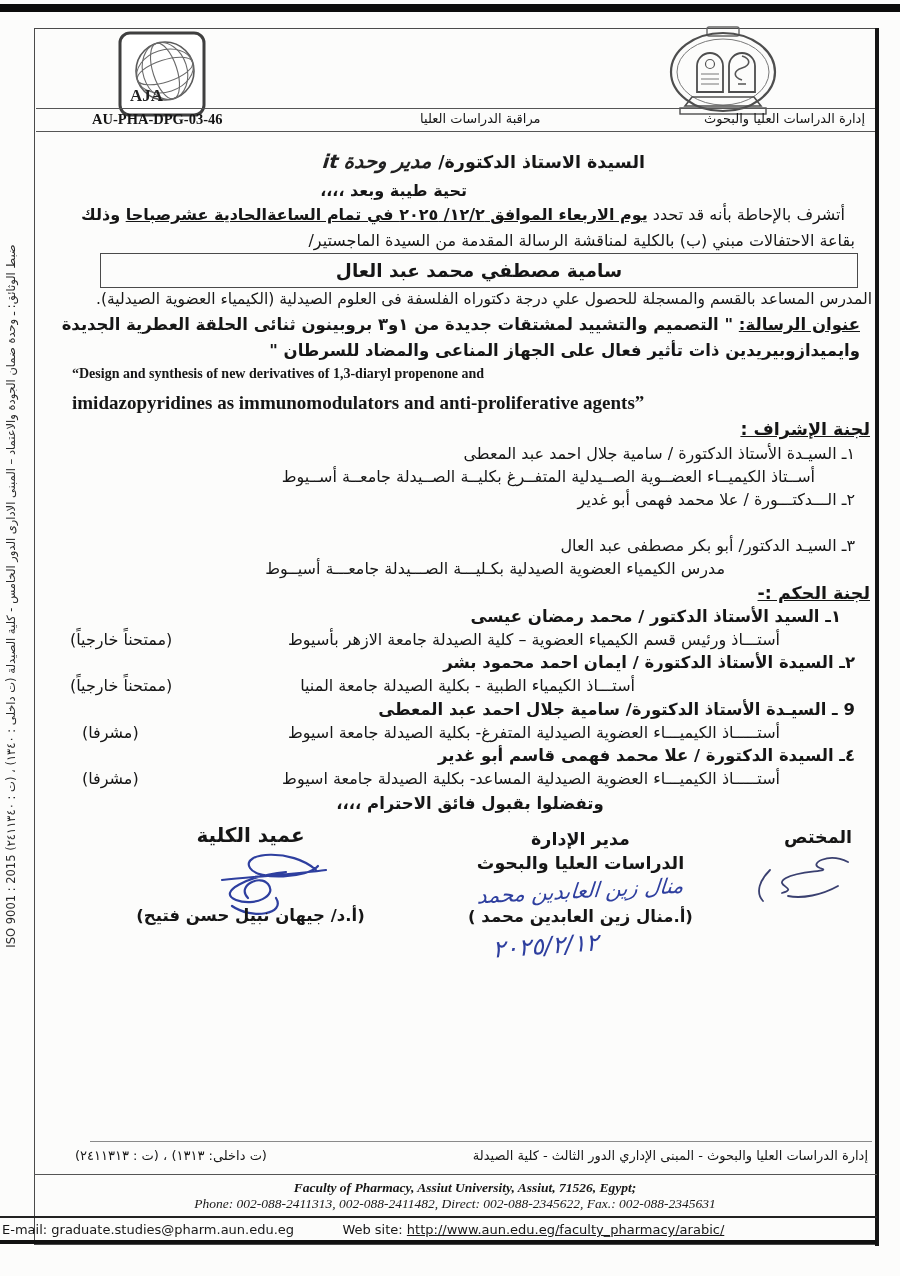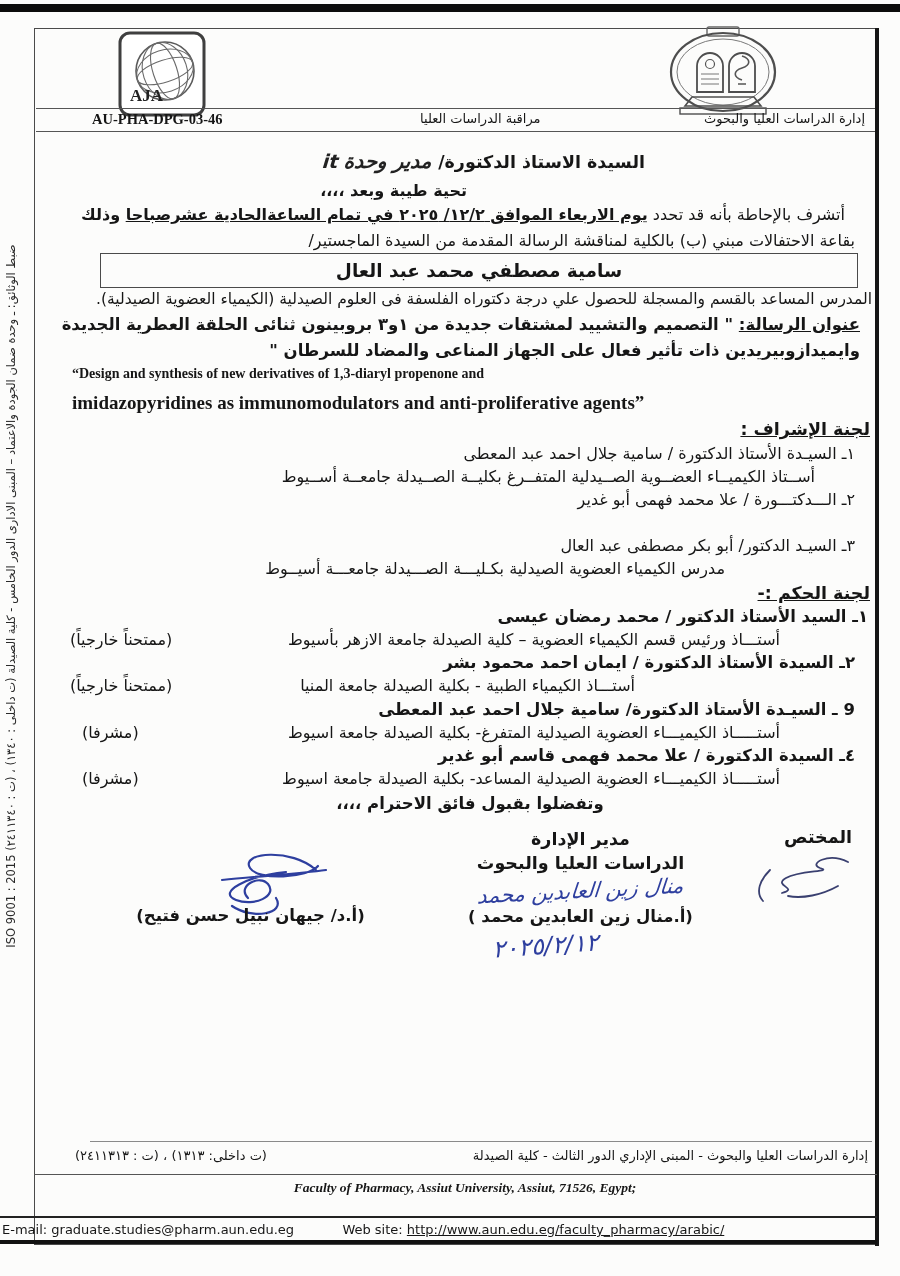--- a/index.html
+++ b/index.html
@@ -97,21 +97,21 @@
   <div class="abs ar fs16" style="right:45px;top:444px;">١ـ السيـدة الأستاذ الدكتورة / سامية جلال احمد عبد المعطى</div>
   <div class="abs ar fs16" style="right:85px;top:467px;">أســتاذ الكيميــاء العضــوية الصــيدلية المتفــرغ بكليــة الصــيدلة جامعــة أســيوط</div>
 
   <div class="abs ar fs16" style="right:45px;top:490px;">٢ـ الـــدكتـــورة / علا محمد فهمى أبو غدير</div>
 
   <div class="abs ar fs16" style="right:45px;top:536px;">٣ـ السيـد الدكتور/ أبو بكر مصطفى عبد العال</div>
   <div class="abs ar fs16" style="right:175px;top:559px;">مدرس الكيمياء العضوية الصيدلية بكـليـــة الصـــيدلة  جامعـــة أسيــوط</div>
 
   <div class="abs ar b u fs18" style="right:30px;top:583px;">لجنة الحكم :-</div>
 
-  <div class="abs ar b fs17" style="right:32px;top:607px;">١ـ السيد الأستاذ الدكتور / محمد رمضان عيسى</div>
+  <div class="abs ar b fs17" style="right:59px;top:607px;">١ـ السيد الأستاذ الدكتور / محمد رمضان عيسى</div>
   <div class="abs ar fs16" style="right:120px;top:630px;">أستـــاذ ورئيس قسم الكيمياء العضوية – كلية الصيدلة جامعة الازهر بأسيوط</div>
   <div class="abs ar fs16" style="left:70px;top:630px;">(ممتحناً خارجياً)</div>
 
   <div class="abs ar b fs17" style="right:45px;top:653px;">٢ـ السيدة الأستاذ الدكتورة / ايمان احمد محمود بشر</div>
   <div class="abs ar fs16" style="right:265px;top:676px;">أستـــاذ الكيمياء الطبية - بكلية الصيدلة  جامعة المنيا</div>
   <div class="abs ar fs16" style="left:70px;top:676px;">(ممتحناً خارجياً)</div>
 
   <div class="abs ar b fs17" style="right:45px;top:700px;">9 ـ السيـدة الأستاذ الدكتورة/ سامية جلال احمد عبد المعطى</div>
   <div class="abs ar fs16" style="right:120px;top:723px;">أستـــــاذ الكيميـــاء العضوية الصيدلية المتفرغ- بكلية الصيدلة  جامعة اسيوط</div>
   <div class="abs ar fs16" style="left:82px;top:723px;">(مشرفا)</div>
@@ -130,33 +130,37 @@
   </div>
 
   <div class="abs ar" style="left:448px;top:829px;width:265px;text-align:center;">
     <div class="b fs18">مدير الإدارة</div>
     <div class="b fs18" style="margin-top:4px;">الدراسات العليا والبحوث</div>
     <div class="ink" style="font-size:21px;margin-top:6px;transform:rotate(-3deg) skewX(-8deg);">منال زين العابدين محمد</div>
     <div class="b fs17" style="margin-top:4px;">(أ.منال زين العابدين محمد )</div>
     <div class="ink" style="font-size:24px;margin-top:6px;margin-right:70px;transform:rotate(-4deg);">٢٠٢٥/٢/١٢</div>
   </div>
 
+  <div class="abs ar" style="left:118px;top:823px;width:265px;text-align:center;">
+    <div class="b" style="font-size:20px;">عميد الكلية</div>
+  </div>
   <div class="abs" style="left:188px;top:840px;">
     <svg width="160" height="92" viewBox="0 0 160 92">
       <path d="M128 30 C 104 8, 52 12, 62 28 C 70 41, 120 38, 130 26 M98 32 C 60 36, 28 52, 48 60 C 66 67, 90 56, 80 44 C 72 34, 48 46, 60 58 M44 66 C 64 80, 98 74, 88 58 M34 40 C 70 36, 110 34, 138 30" fill="none" stroke="#2e3f9f" stroke-width="2.2" stroke-linecap="round"></path>
     </svg>
   </div>
   <div class="abs ar b fs17" style="left:118px;top:906px;width:265px;text-align:center;">(أ.د/ جيهان نبيل حسن فتيح)</div>
 
   <div class="rule" style="left:90px;top:1141px;width:782px;background:#8a8a8a;"></div>
   <div class="abs ar" style="right:32px;top:1148px;font-size:13px;">إدارة الدراسات العليا والبحوث - المبنى الإداري الدور الثالث - كلية الصيدلة</div>
   <div class="abs ar" style="left:75px;top:1148px;font-size:13px;">(ت داخلى: ١٣١٣) ، (ت : ٢٤١١٣١٣)</div>
   <div class="rule" style="left:34px;top:1174px;width:843px;"></div>
 
   <div class="abs serif" style="left:60px;top:1180px;width:810px;text-align:center;font-style:italic;font-size:13.5px;font-weight:bold;">Faculty of Pharmacy, Assiut University, Assiut, 71526, Egypt;</div>
+  <div class="abs serif" style="left:40px;top:1196px;width:830px;text-align:center;font-style:italic;font-size:13.5px;">Phone: 002-088-2411313,     002-088-2411482,      Direct: 002-088-2345622,        Fax.: 002-088-2345631</div>
   <div class="rule" style="left:0;top:1216px;width:877px;height:2px;background:#222;"></div>
 
   <div class="abs" style="left:2px;top:1222px;font-size:13px;">
     <span>E-mail:</span>
     <span>graduate.studies@pharm.aun.edu.eg</span>
     <span style="display:inline-block;width:40px;"></span>
     <span>Web site:</span>
     <span class="u">http://www.aun.edu.eg/faculty_pharmacy/arabic/</span>
   </div>
   <div class="abs" style="left:0;top:1240px;width:877px;height:4px;background:#111;"></div>

